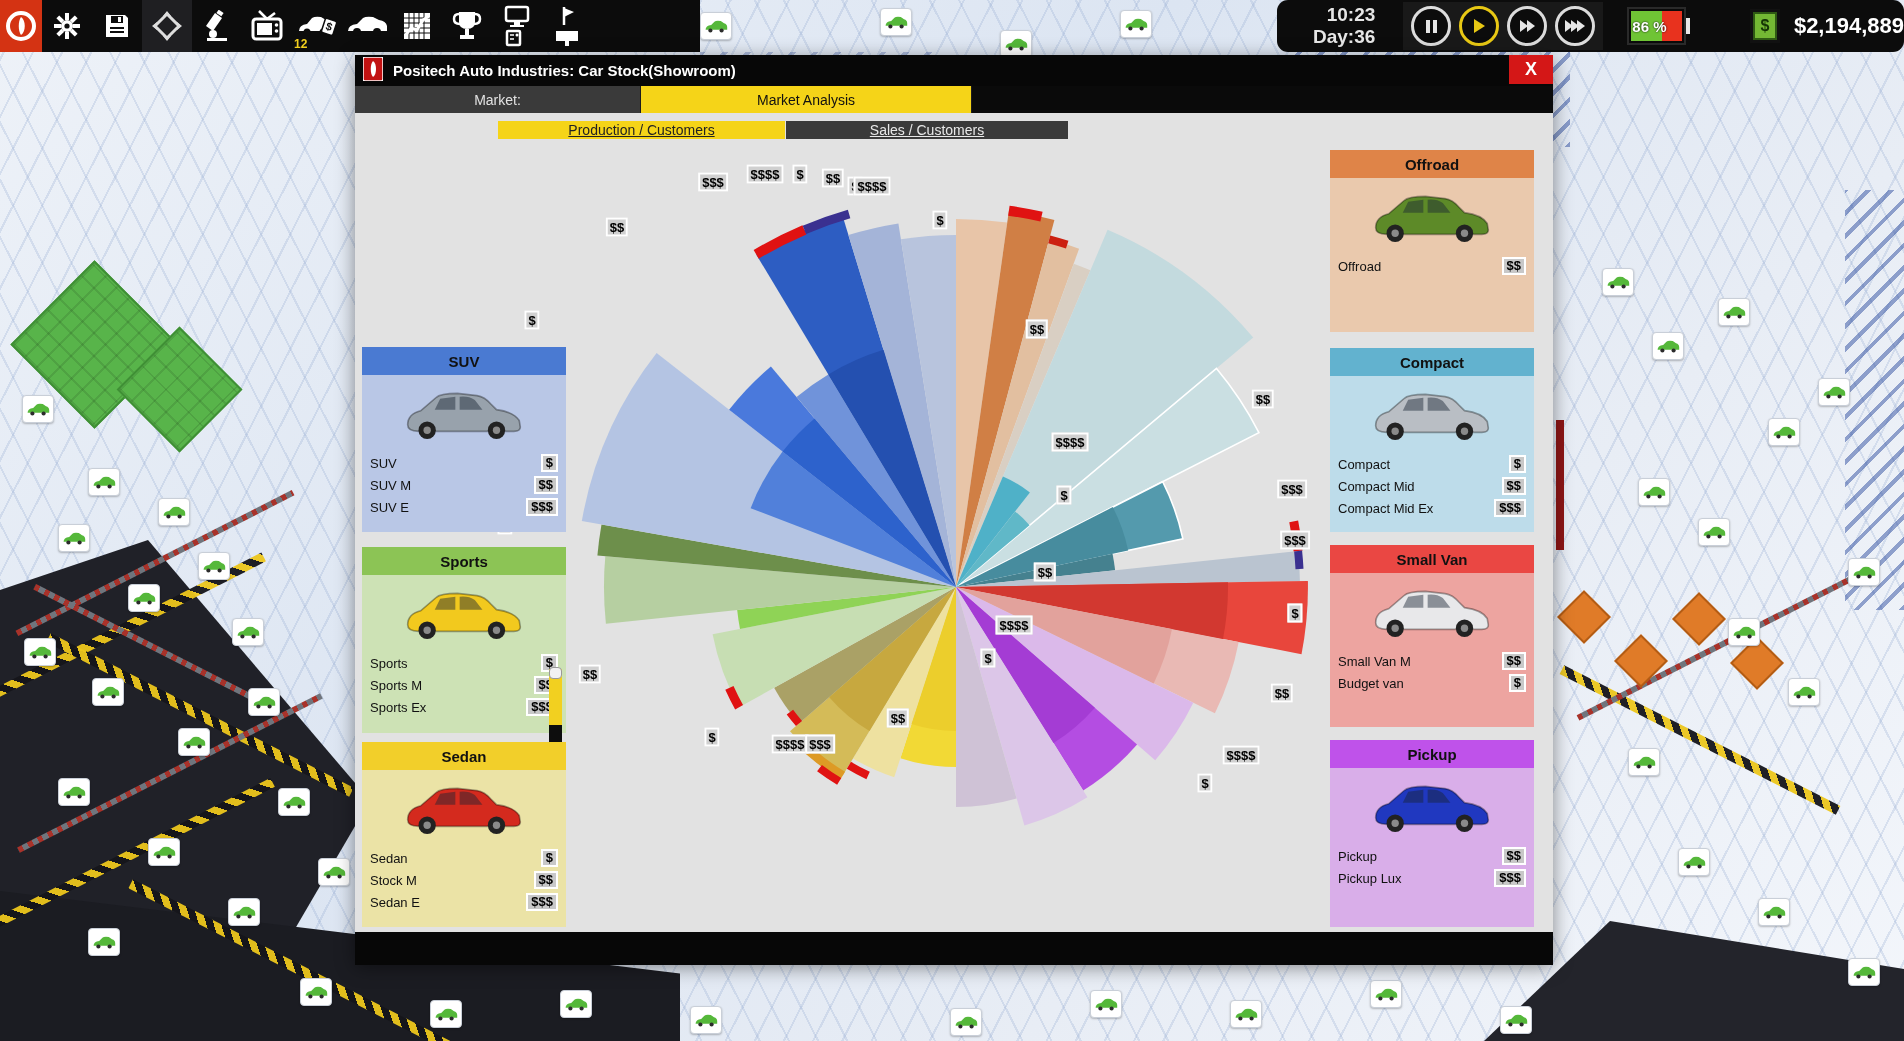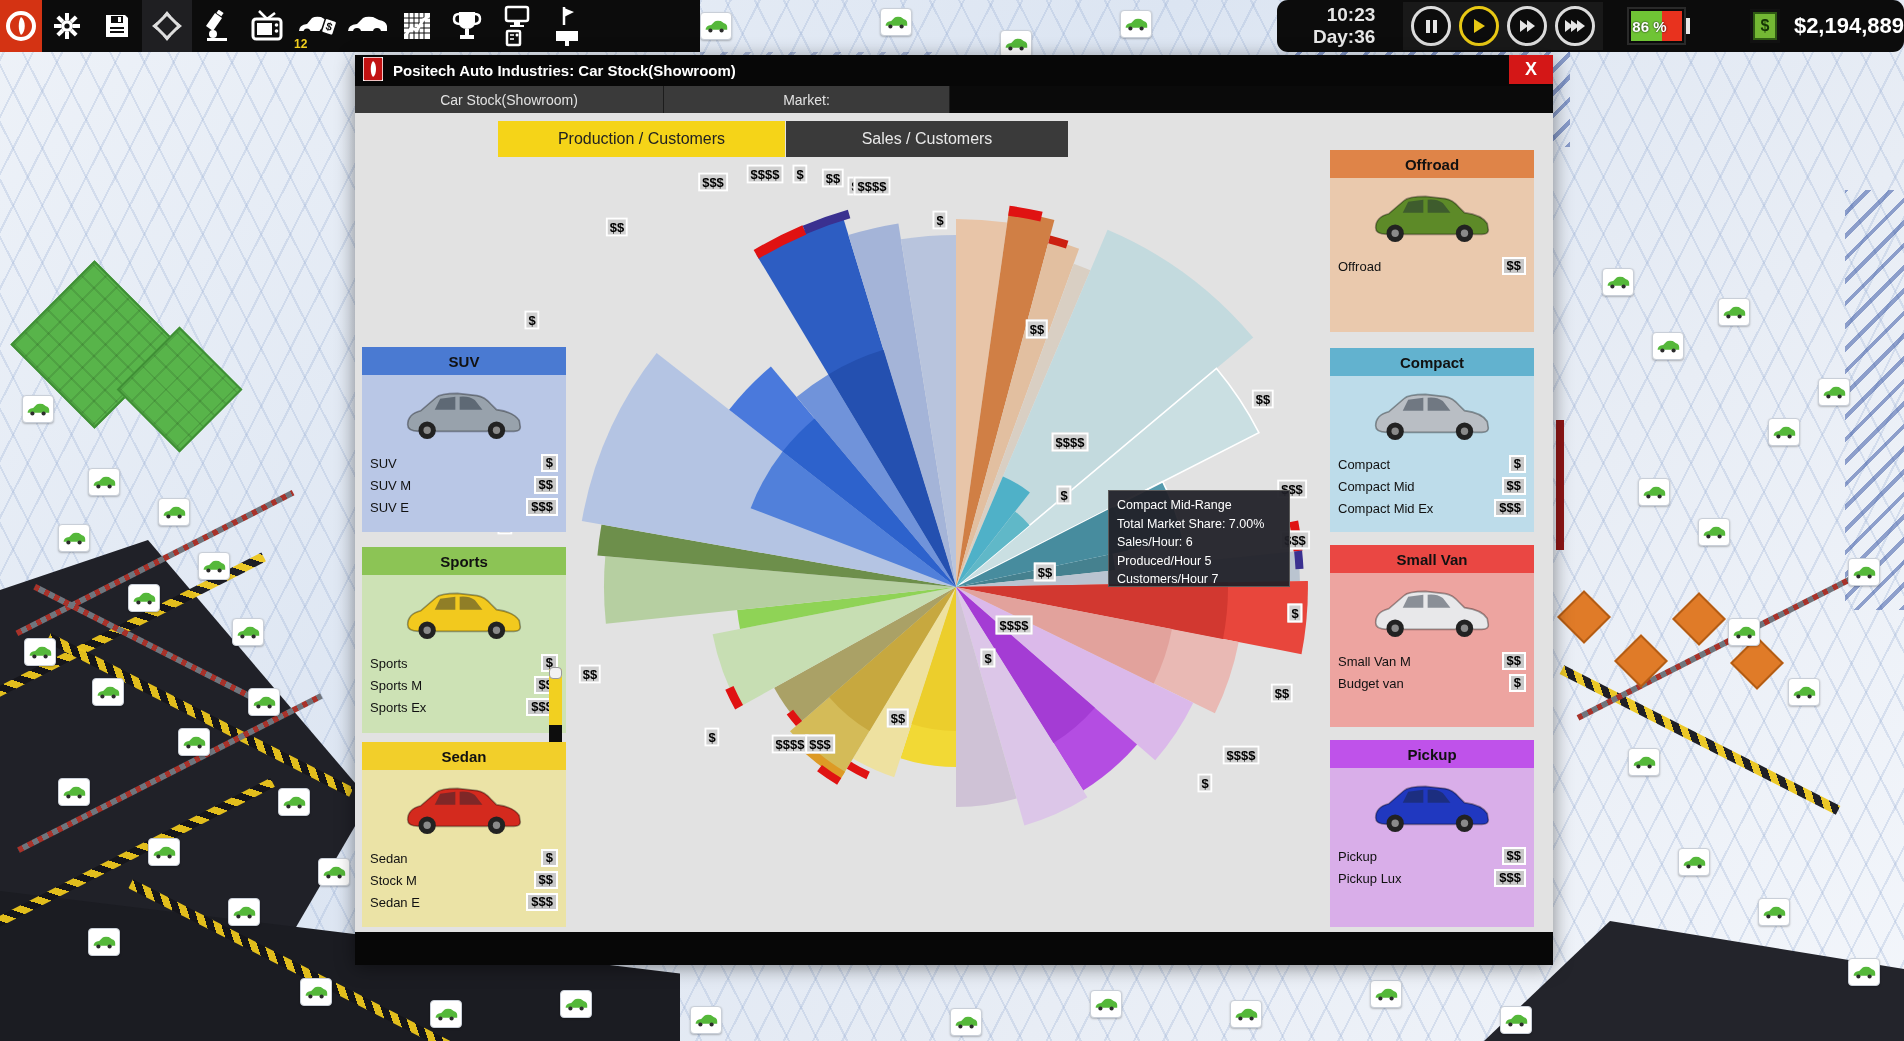--- a/index.html
+++ b/index.html
@@ -59,21 +59,21 @@
   .titlebar .dlogo{margin:0 10px 0 8px;}
   .titlebar .ttl{color:#fff;font-weight:bold;font-size:15px;}
   .xbtn{position:absolute;right:0;top:0;width:44px;height:29px;background:#d41717;color:#fff;font-weight:bold;font-size:18px;display:flex;align-items:center;justify-content:center;cursor:pointer;}
   .tabs{height:27px;background:#0a0a0a;display:flex;}
   .tab{height:100%;display:flex;align-items:center;justify-content:center;font-size:14px;color:#e2e2e2;background:#3a3a3a;border-right:1px solid #1c1c1c;cursor:pointer;}
   .tab.active{background:#f5d418;color:#111;}
   .tab1{width:308px;}.tab2{width:285px;}.tab3{width:330px;}
   .content{position:relative;height:819px;background:#e2e2e2;overflow:hidden;}
   .footerbar{height:33px;background:#070707;}
 
-  .subtab{position:absolute;top:8px;height:36px;display:flex;align-items:center;justify-content:center;font-size:16px;cursor:pointer;}
+  .subtab{position:absolute;top:8px;height:18px;display:flex;align-items:center;justify-content:center;font-size:14px;cursor:pointer;text-decoration:underline;}
   .subtab.on{background:#f5d418;color:#222;}
   .subtab.off{background:#3a3a3a;color:#e8e8e8;}
   .st1{left:143px;width:287px;}
   .st2{left:431px;width:282px;}
 
   .chart-svg{position:absolute;left:0;top:0;}
   .chart-labels{position:absolute;inset:0;pointer-events:none;}
   .mlabel{position:absolute;transform:translate(-50%,-50%);background:#d0d0d0;border:2px solid #fff;color:#000;
           font-weight:bold;font-size:13px;line-height:15px;padding:0 2px;white-space:nowrap;}
   .tooltip{position:absolute;left:753px;top:377px;width:182px;height:97px;background:rgba(32,32,39,.94);
@@ -578,22 +578,22 @@
       <span class="dlogo">
         <svg width="20" height="24" viewBox="0 0 20 24">
             <rect x="0" y="0" width="20" height="24" rx="2" fill="#c21212" stroke="#fff" stroke-width="1.5"></rect>
             <path d="M10 4 C14 6 14 18 10 20 C7 17 7 7 10 4 Z" fill="#fff"></path>
           </svg>
       </span>
       <span class="ttl">Positech Auto Industries: Car Stock(Showroom)</span>
       <div class="xbtn">X</div>
     </div>
     <div class="tabs">
-      <div class="tab tab1">Car Stock(Showroom)</div>
       <div class="tab tab2">Market:</div>
+      <div class="tab tab3 active">Market Analysis</div>
     </div>
     <div class="content">
       <div class="subtab st1 on">Production / Customers</div>
       <div class="subtab st2 off">Sales / Customers</div>
 
       <svg id="pieSvg" class="chart-svg" width="1198" height="819">
           <path d="M601,474 L601.0,106.0 A368,368 0 0 1 652.2,109.6 Z" fill="#e8c5a8"></path>
           <path d="M601,474 L653.9,97.7 A380,380 0 0 1 699.4,106.9 Z" fill="#d07f45"></path>
           <path d="M601,474 L694.2,126.3 A360,360 0 0 1 724.1,135.7 Z" fill="#e2bfa0"></path>
           <path d="M601,474 L718.7,150.7 A344,344 0 0 1 735.4,157.3 Z" fill="#d9cfc3"></path>
@@ -674,27 +674,20 @@
           <div class="mlabel" style="left: 715px; top: 329px;">$$$$</div>
           <div class="mlabel" style="left: 908px; top: 286px;">$$</div>
           <div class="mlabel" style="left: 937px; top: 376px;">$$$</div>
           <div class="mlabel" style="left: 940px; top: 427px;">$$$</div>
           <div class="mlabel" style="left: 940px; top: 500px;">$</div>
           <div class="mlabel" style="left: 927px; top: 580px;">$$</div>
           <div class="mlabel" style="left: 886px; top: 642px;">$$$$</div>
           <div class="mlabel" style="left: 850px; top: 670px;">$</div>
         </div>
 
-      <div class="tooltip">
-        <div>Compact  Mid-Range</div>
-        <div>Total Market Share:  7.00%</div>
-        <div>Sales/Hour:  6</div>
-        <div>Produced/Hour  5</div>
-        <div>Customers/Hour  7</div>
-      </div>
 
       <div id="leftPanels">
           <div class="panel" style="left: 7px; top: 234px; height: 185px;">
             <div class="phead" style="background:#4a7ad2">SUV</div>
       <div class="pbody" style="background:#b9c7e6">
         <div class="pcar"><svg viewBox="0 0 120 60" width="130" height="66">
   <path d="M8 40 Q8 30 20 27 L34 15 Q38 11 54 11 L72 13 Q79 14 85 21 L90 26 Q106 28 111 36 L112 42 Q112 46 106 46 L18 46 Q8 46 8 40 Z" fill="#98a2ac" stroke="rgba(0,0,0,.35)" stroke-width="1.5"></path>
   <path d="M38 16 L33 26 L52 26 L52 14 Z M56 14 L56 26 L77 26 L70 17 Q64 13 56 14 Z" fill="rgba(25,35,50,.45)"></path>
   <circle cx="26" cy="45" r="8" fill="#222"></circle>
                   <circle cx="26" cy="45" r="3.4" fill="#8a8a8a"></circle>

